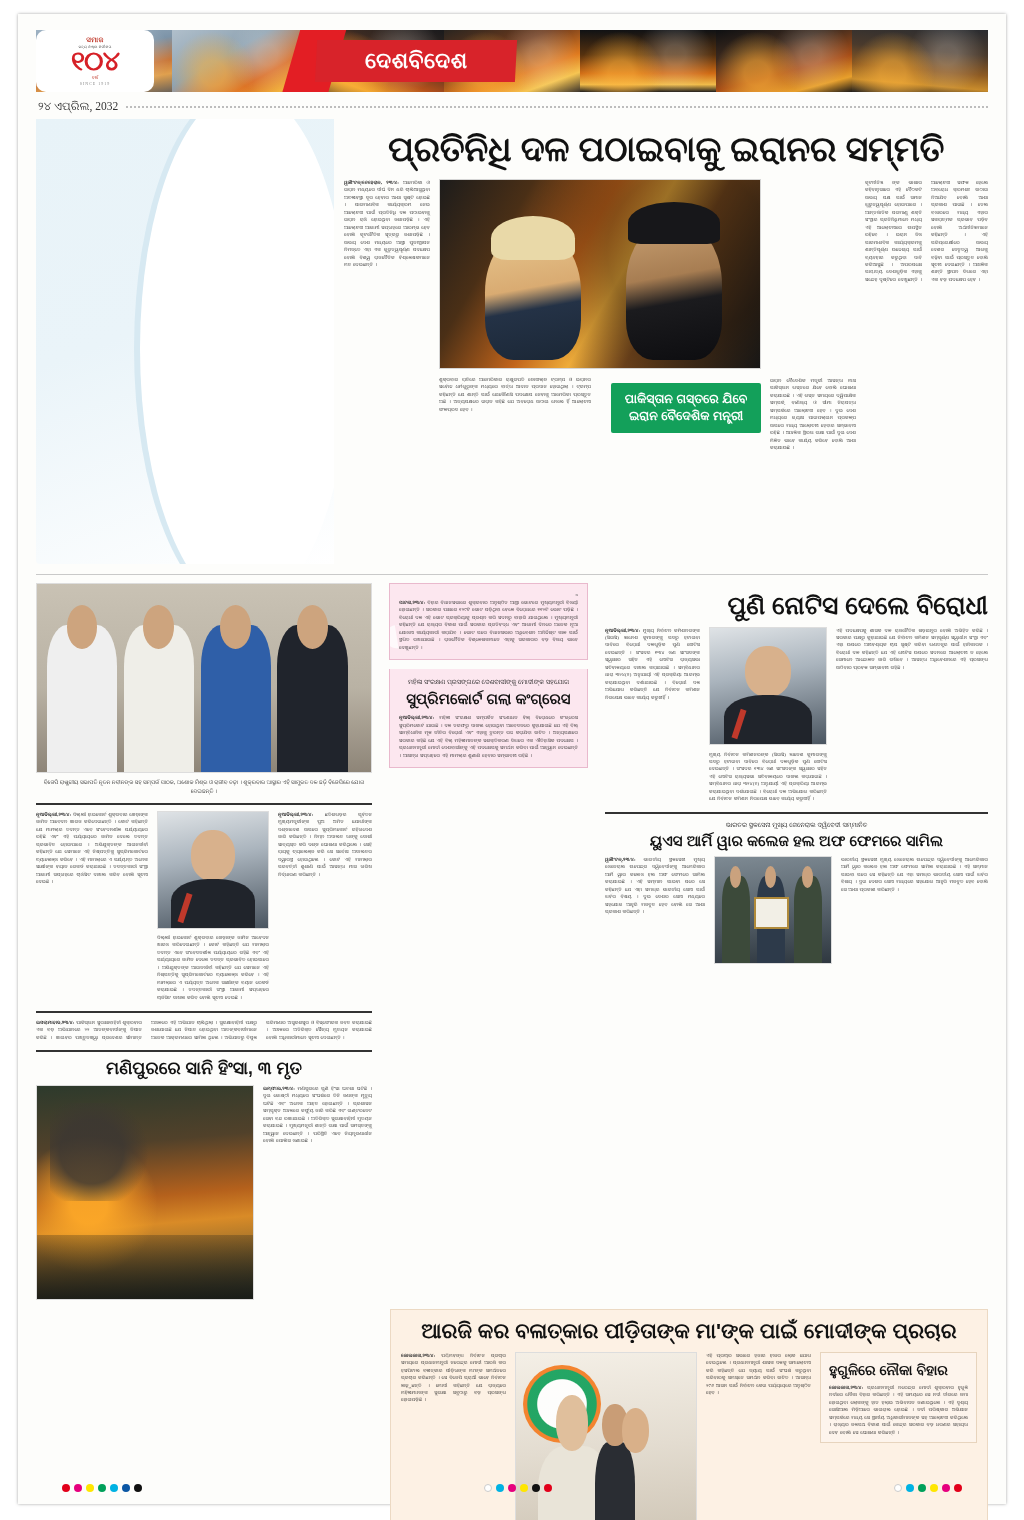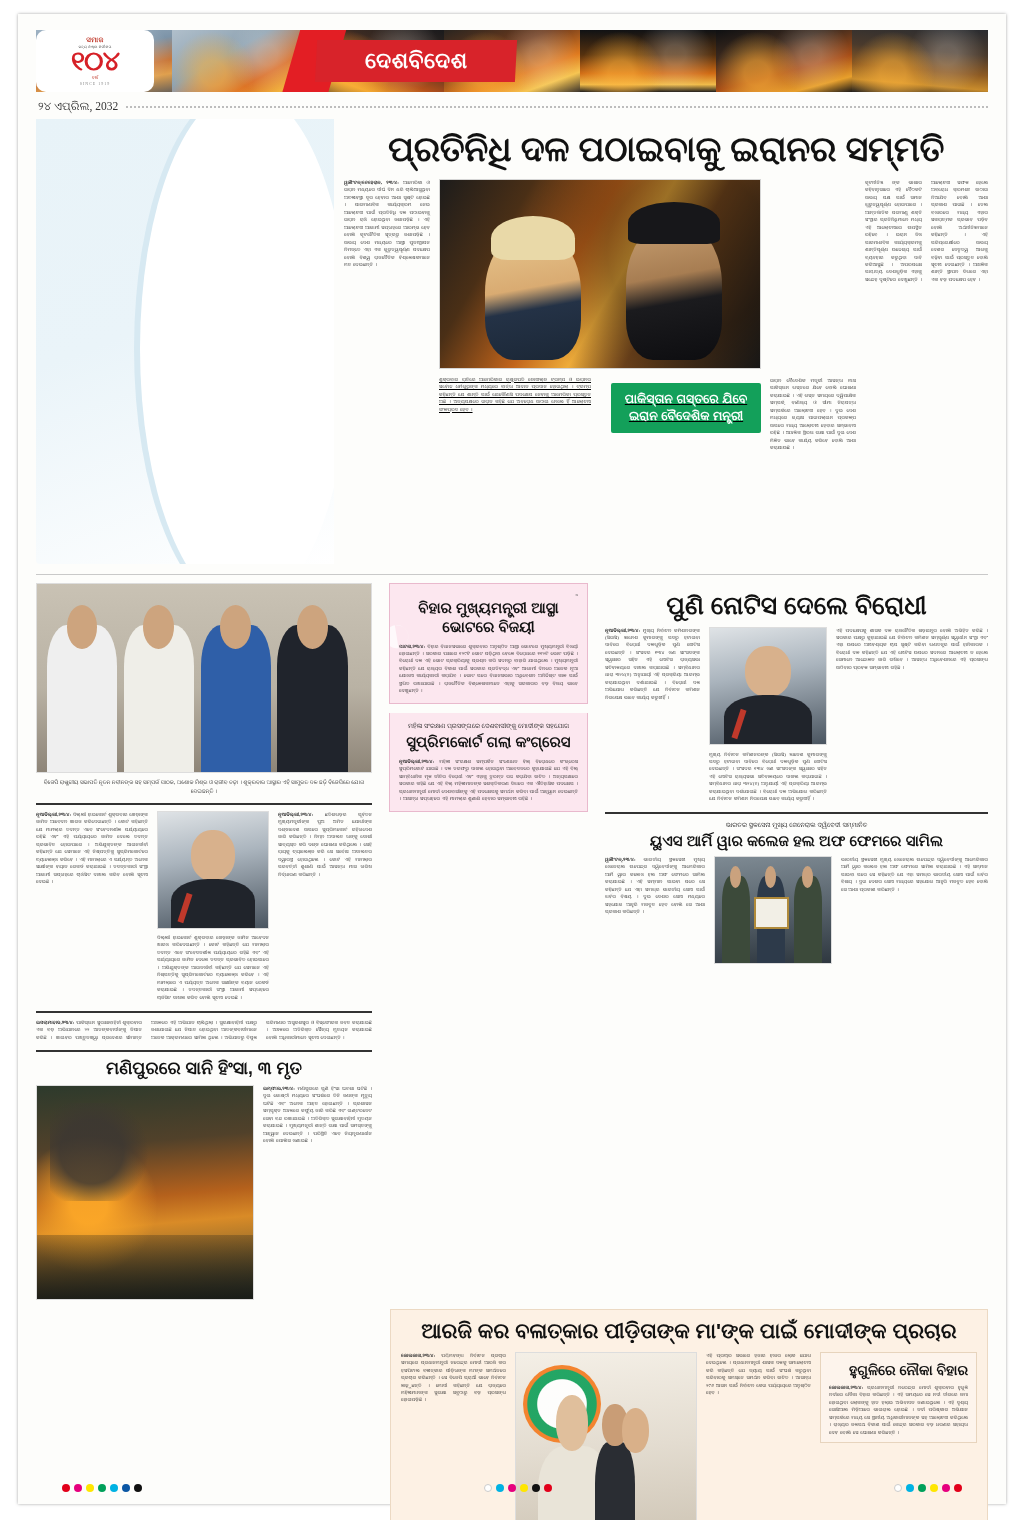--- a/index.html
+++ b/index.html
@@ -445,21 +445,21 @@
             <span class="byline">ୱାଶିଂଟନ୍/ତେହେରାନ, ୨୩/୪:</span>
             <span>ଆମେରିକା ଓ ଇରାନ ମଧ୍ୟରେ ଦୀର୍ଘ ଦିନ ଧରି ଚାଲିଆସୁଥିବା ଅଚଳାବସ୍ଥା ଦୂର ହେବାର ଆଶା ସୃଷ୍ଟି ହୋଇଛି । ପାରମାଣବିକ କାର୍ଯ୍ୟକ୍ରମ ନେଇ ଆଲୋଚନା ପାଇଁ ପ୍ରତିନିଧି ଦଳ ପଠାଇବାକୁ ଇରାନ ରାଜି ହୋଇଥିବା ଜଣାପଡ଼ିଛି । ଏହି ଆଲୋଚନା ଆଗାମୀ ସପ୍ତାହରେ ଆରମ୍ଭ ହେବ ବୋଲି କୂଟନୈତିକ ସୂତ୍ରରୁ ଜଣାପଡ଼ିଛି । ଉଭୟ ଦେଶ ମଧ୍ୟରେ ଆସ୍ଥା ପୁନଃସ୍ଥାପନ ନିମନ୍ତେ ଏହା ଏକ ଗୁରୁତ୍ୱପୂର୍ଣ୍ଣ ପଦକ୍ଷେପ ବୋଲି ବିଶ୍ୱ ରାଜନୈତିକ ବିଶ୍ଳେଷକମାନେ ମତ ଦେଇଛନ୍ତି ।</span>
           </div>
         </div>
 
         <div class="mg-c2">
           <div class="photo photo-trump">
             <div class="ph-face-l"></div>
             <div class="ph-face-r"></div>
           </div>
-          <div style="display:flex; gap:20px; margin-top:7px;text-decoration:underline;">
+          <div style="display:flex; gap:20px; margin-top:7px;">
             <div style="flex:1;">
               <div class="body-txt xs">ଶୁକ୍ରବାର ରାତିରେ ଆମେରିକାର ରାଷ୍ଟ୍ରପତି ଡୋନାଲ୍ଡ ଟ୍ରମ୍ପ ଓ ଇରାନର ସର୍ବୋଚ୍ଚ ଧର୍ମଗୁରୁଙ୍କ ମଧ୍ୟରେ ବାର୍ତ୍ତା ଆଦାନ ପ୍ରଦାନ ହୋଇଥିଲା । ଟ୍ରମ୍ପ କହିଛନ୍ତି ଯେ ଶାନ୍ତି ପାଇଁ ଯେକୌଣସି ପଦକ୍ଷେପ ନେବାକୁ ଆମେରିକା ପ୍ରସ୍ତୁତ ଅଛି । ଅନ୍ୟପକ୍ଷରେ ଇରାନ କହିଛି ଯେ ଅବରୋଧ ଉଠାଇ ନେଲେ ହିଁ ଆଲୋଚନା ଫଳପ୍ରଦ ହେବ ।</div>
             </div>
             <div style="width:150px;">
               <div class="green-box">ପାକିସ୍ତାନ ଗସ୍ତରେ ଯିବେ ଇରାନ ବୈଦେଶିକ ମନ୍ତ୍ରୀ</div>
             </div>
           </div>
         </div>
 
         <div class="mg-c3">
@@ -540,39 +540,38 @@
             <span>ମଣିପୁରରେ ପୁଣି ହିଂସା ଘଟଣା ଘଟିଛି । ଦୁଇ ଗୋଷ୍ଠୀ ମଧ୍ୟରେ ସଂଘର୍ଷରେ ତିନି ଜଣଙ୍କ ମୃତ୍ୟୁ ଘଟିଛି ଏବଂ ଅନେକ ଆହତ ହୋଇଛନ୍ତି । ପ୍ରଶାସନ ସମ୍ପୃକ୍ତ ଅଞ୍ଚଳରେ କର୍ଫ୍ୟୁ ଜାରି କରିଛି ଏବଂ ଇଣ୍ଟରନେଟ ସେବା ବନ୍ଦ ରଖାଯାଇଛି । ଅତିରିକ୍ତ ସୁରକ୍ଷାବାହିନୀ ମୁତୟନ କରାଯାଇଛି । ମୁଖ୍ୟମନ୍ତ୍ରୀ ଶାନ୍ତି ରକ୍ଷା ପାଇଁ ସମସ୍ତଙ୍କୁ ଆହ୍ୱାନ ଦେଇଛନ୍ତି । ପରିସ୍ଥିତି ଏବେ ନିୟନ୍ତ୍ରଣାଧୀନ ବୋଲି ପୋଲିସ ଜଣାଇଛି ।</span>
           </div>
         </div>
       </div>
     </div>
 
     <div class="mid-center">
       <div class="pink-box">
         <div class="wm">◐</div>
         <div class="tiny-mark">n</div>
-        <div class="pinkbox-head">ବିହାର ମୁଖ୍ୟମନ୍ତ୍ରୀ ଆସ୍ଥା ଭୋଟରେ ବିଜୟୀ</div>
         <div class="body-txt xs">
           <span class="byline">ପାଟନା,୨୩/୪:</span>
           <span>ବିହାର ବିଧାନସଭାରେ ଶୁକ୍ରବାର ଅନୁଷ୍ଠିତ ଆସ୍ଥା ଭୋଟରେ ମୁଖ୍ୟମନ୍ତ୍ରୀ ବିଜୟୀ ହୋଇଛନ୍ତି । ସରକାର ପକ୍ଷରେ ୧୨୯ଟି ଭୋଟ ପଡ଼ିଥିବା ବେଳେ ବିରୋଧରେ ୧୧୨ଟି ଭୋଟ ପଡ଼ିଛି । ବିରୋଧୀ ଦଳ ଏହି ଭୋଟ ପ୍ରକ୍ରିୟାକୁ ପ୍ରଶ୍ନ କରି ସଦନରୁ ବାହାରି ଯାଇଥିଲେ । ମୁଖ୍ୟମନ୍ତ୍ରୀ କହିଛନ୍ତି ଯେ ରାଜ୍ୟର ବିକାଶ ପାଇଁ ସରକାର ପ୍ରତିବଦ୍ଧ ଏବଂ ଆଗାମୀ ଦିନରେ ଅନେକ ନୂଆ ଯୋଜନା କାର୍ଯ୍ୟକାରୀ କରାଯିବ । ଭୋଟ ପରେ ବିଧାନସଭାର ଅଧିବେଶନ ଅନିର୍ଦ୍ଦିଷ୍ଟ କାଳ ପାଇଁ ସ୍ଥଗିତ ରଖାଯାଇଛି । ରାଜନୈତିକ ବିଶ୍ଳେଷକମାନେ ଏହାକୁ ସରକାରର ବଡ଼ ବିଜୟ ଭାବେ ଦେଖୁଛନ୍ତି ।</span>
         </div>
       </div>
 
       <div class="pink-box" style="margin-top:9px; border-top:none;">
         <div class="sub-kicker">ମହିଳା ସଂରକ୍ଷଣ ପ୍ରସଙ୍ଗରେ ଦେଶବାସୀଙ୍କୁ ମୋଦୀଙ୍କ ସହଯୋଗ</div>
         <div class="pinkbox-head">ସୁପ୍ରିମକୋର୍ଟ ଗଲା କଂଗ୍ରେସ</div>
         <div class="body-txt xs">
           <span class="byline">ନୂଆଦିଲ୍ଲୀ,୨୩/୪:</span>
           <span>ମହିଳା ସଂରକ୍ଷଣ ସମ୍ପର୍କିତ ସଂଶୋଧନ ବିଲ୍ ବିରୋଧରେ କଂଗ୍ରେସ ସୁପ୍ରିମକୋର୍ଟ ଯାଇଛି । ଦଳ ତରଫରୁ ଦାଖଲ ହୋଇଥିବା ଆବେଦନରେ କୁହାଯାଇଛି ଯେ ଏହି ବିଲ୍ ସାମ୍ବିଧାନିକ ମୂଳ ନୀତିର ବିରୋଧୀ ଏବଂ ଏହାକୁ ତୁରନ୍ତ ରଦ୍ଦ କରାଯିବା ଉଚିତ । ଅନ୍ୟପକ୍ଷରେ ସରକାର କହିଛି ଯେ ଏହି ବିଲ୍ ମହିଳାମାନଙ୍କ ସଶକ୍ତିକରଣ ଦିଗରେ ଏକ ଐତିହାସିକ ପଦକ୍ଷେପ । ପ୍ରଧାନମନ୍ତ୍ରୀ ମୋଦୀ ଦେଶବାସୀଙ୍କୁ ଏହି ପଦକ୍ଷେପକୁ ସମର୍ଥନ କରିବା ପାଇଁ ଆହ୍ୱାନ ଦେଇଛନ୍ତି । ଆସନ୍ତା ସପ୍ତାହରେ ଏହି ମାମଲାର ଶୁଣାଣି ହେବାର ସମ୍ଭାବନା ରହିଛି ।</span>
         </div>
       </div>
     </div>
 
     <div class="mid-right">
-      <div class="h-xl" style="font-size:25px; text-align:center; margin:8px 0 6px;">ପୁଣି ନୋଟିସ ଦେଲେ ବିରୋଧୀ</div>
+      <div class="h-xl" style="font-size:25px; text-align:right; margin:8px 0 6px;">ପୁଣି ନୋଟିସ ଦେଲେ ବିରୋଧୀ</div>
 
       <div style="display:flex; gap:9px;">
         <div style="width:95px;">
           <div class="body-txt xs">
             <span class="byline">ନୂଆଦିଲ୍ଲୀ,୨୩/୪:</span>
             <span>ମୁଖ୍ୟ ନିର୍ବାଚନ କମିଶନରଙ୍କ (ସିଇସି) ଜ୍ଞାନେଶ କୁମାରଙ୍କୁ ପଦରୁ ହଟାଇବା ଦାବିରେ ବିରୋଧୀ ଦଳଗୁଡ଼ିକ ପୁଣି ନୋଟିସ ଦେଇଛନ୍ତି । ସଂସଦର ୧୩୪ ଜଣ ସାଂସଦଙ୍କ ସ୍ୱାକ୍ଷର ସହିତ ଏହି ନୋଟିସ ରାଜ୍ୟସଭା ସଚିବାଳୟରେ ଦାଖଲ କରାଯାଇଛି । ସମ୍ବିଧାନର ଧାରା ୩୨୪(୫) ଅନୁଯାୟୀ ଏହି ପ୍ରକ୍ରିୟା ଆରମ୍ଭ କରାଯାଇଥିବା ଦର୍ଶାଯାଇଛି । ବିରୋଧୀ ଦଳ ଅଭିଯୋଗ କରିଛନ୍ତି ଯେ ନିର୍ବାଚନ କମିଶନ ନିରପେକ୍ଷ ଭାବେ କାର୍ଯ୍ୟ କରୁନାହିଁ ।</span>
           </div>
         </div>
         <div style="width:118px;">
           <div class="photo-portrait">
@@ -641,21 +640,21 @@
               <div class="g-head"></div>
 
               <div class="w-head"></div>
             </div>
           </div>
           <div style="width:105px;">
             <div class="body-txt xs">ଏହି ପ୍ରଚାର ସଭାରେ ହଜାର ହଜାର ଲୋକ ଯୋଗ ଦେଇଥିଲେ । ପ୍ରଧାନମନ୍ତ୍ରୀ ଶାସକ ଦଳକୁ ସମାଲୋଚନା କରି କହିଛନ୍ତି ଯେ ନ୍ୟାୟ ପାଇଁ ସଂଘର୍ଷ କରୁଥିବା ପରିବାରକୁ ସମସ୍ତେ ସମର୍ଥନ କରିବା ଉଚିତ । ଆସନ୍ତା ୨୯୬ ଆସନ ପାଇଁ ନିର୍ବାଚନ କେଇ ପର୍ଯ୍ୟାୟରେ ଅନୁଷ୍ଠିତ ହେବ ।</div>
           </div>
           <div style="flex:1;">
             <div class="bottom-right-box">
-              <div class="h-xl" style="font-size:14px; text-align:right; line-height:1.3;">ହୁଗୁଳିରେ ନୌକା ବିହାର</div>
+              <div class="h-xl" style="font-size:14px; text-align:left; line-height:1.3;">ହୁଗୁଳିରେ ନୌକା ବିହାର</div>
               <div class="body-txt xs" style="margin-top:5px;">
                 <span class="byline">କୋଲକାତା,୨୩/୪:</span>
                 <span>ପ୍ରଧାନମନ୍ତ୍ରୀ ନରେନ୍ଦ୍ର ମୋଦୀ ଶୁକ୍ରବାର ହୁଗୁଳି ନଦୀରେ ନୌକା ବିହାର କରିଛନ୍ତି । ଏହି ସମୟରେ ସେ ନଦୀ ତୀରରେ ଜମା ହୋଇଥିବା ଲୋକଙ୍କୁ ହାତ ହଲାଇ ଅଭିବାଦନ ଜଣାଇଥିଲେ । ଏହି ଦୃଶ୍ୟ ସୋସିଆଲ ମିଡ଼ିଆରେ ଭାଇରାଲ ହୋଇଛି । ନଦୀ ପରିଷ୍କାର ଅଭିଯାନ ସମ୍ପର୍କରେ ମଧ୍ୟ ସେ ସ୍ଥାନୀୟ ଅଧିକାରୀମାନଙ୍କ ସହ ଆଲୋଚନା କରିଥିଲେ । ରାଜ୍ୟର ଜଳପଥ ବିକାଶ ପାଇଁ କେନ୍ଦ୍ର ସରକାର ବଡ଼ ଧରଣର ସହାୟତା ଦେବ ବୋଲି ସେ ଘୋଷଣା କରିଛନ୍ତି ।</span>
               </div>
             </div>
           </div>
         </div>
 
       </div>
     </div>

